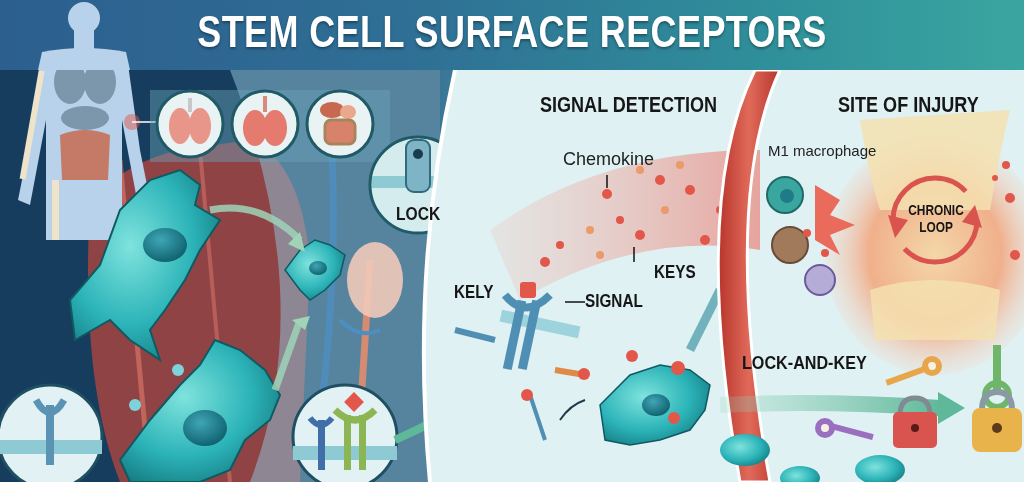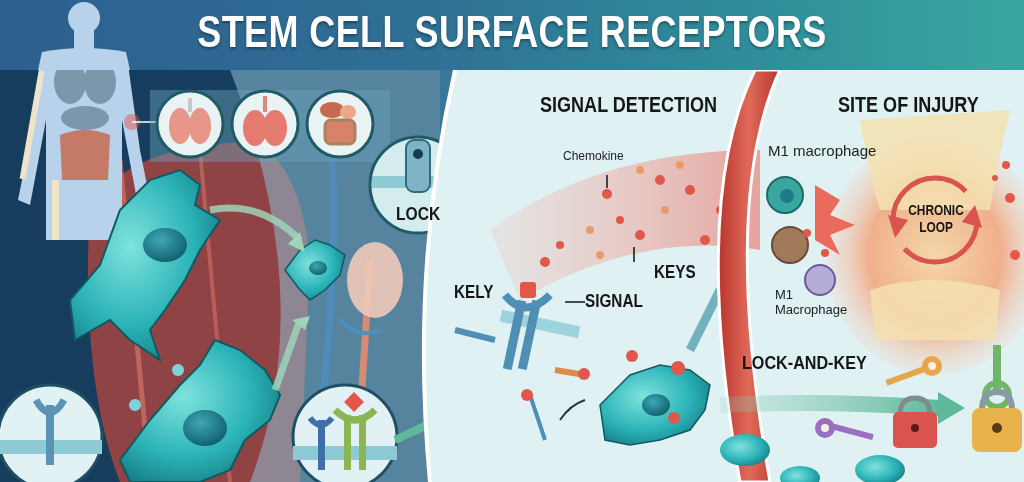--- a/index.html
+++ b/index.html
@@ -265,30 +265,26 @@
   <svg class="art" width="160" height="240" viewBox="0 0 160 240" style="pointer-events:none">
     <circle cx="84" cy="18" r="16" fill="#b7d2ea"></circle>
     <rect x="74" y="30" width="20" height="22" fill="#b7d2ea"></rect>
     <path d="M42 52 Q84 44 126 52 L130 70 L38 70Z" fill="#b7d2ea"></path>
   </svg>
   <div class="title">STEM CELL SURFACE RECEPTORS</div>
 
   <div class="lbl big" style="left:396px;top:203px;font-size:19px;">LOCK</div>
 
   <div class="lbl big" style="left:540px;top:92px;">SIGNAL DETECTION</div>
-  <div class="lbl sm" style="left:563px;top:149px;font-size:12px;">Chemokine</div>
+  <div class="lbl sm" style="left:563px;top:149px;font-size:18px;">Chemokine</div>
   <div class="lbl med" style="left:454px;top:282px;">KELY</div>
   <div class="lbl med" style="left:585px;top:291px;">SIGNAL</div>
   <div class="lbl med" style="left:654px;top:262px;">KEYS</div>
 
   <div class="lbl big" style="left:838px;top:92px;">SITE OF INJURY</div>
   <div class="lbl sm" style="left:768px;top:142px;font-size:15px;">M1 macrophage</div>
   <div class="lbl loop" style="left:900px;top:202px;width:72px;">
     <div>CHRONIC</div>
     <div>LOOP</div>
   </div>
-  <div class="lbl sm" style="left:775px;top:287px;font-size:13px;line-height:15px;">
-    <div>M1</div>
-    <div>Macrophage</div>
-  </div>
 
   <div class="lbl med" style="left:742px;top:352px;font-size:19px;">LOCK-AND-KEY</div>
 </div>
 
 </body></html>

